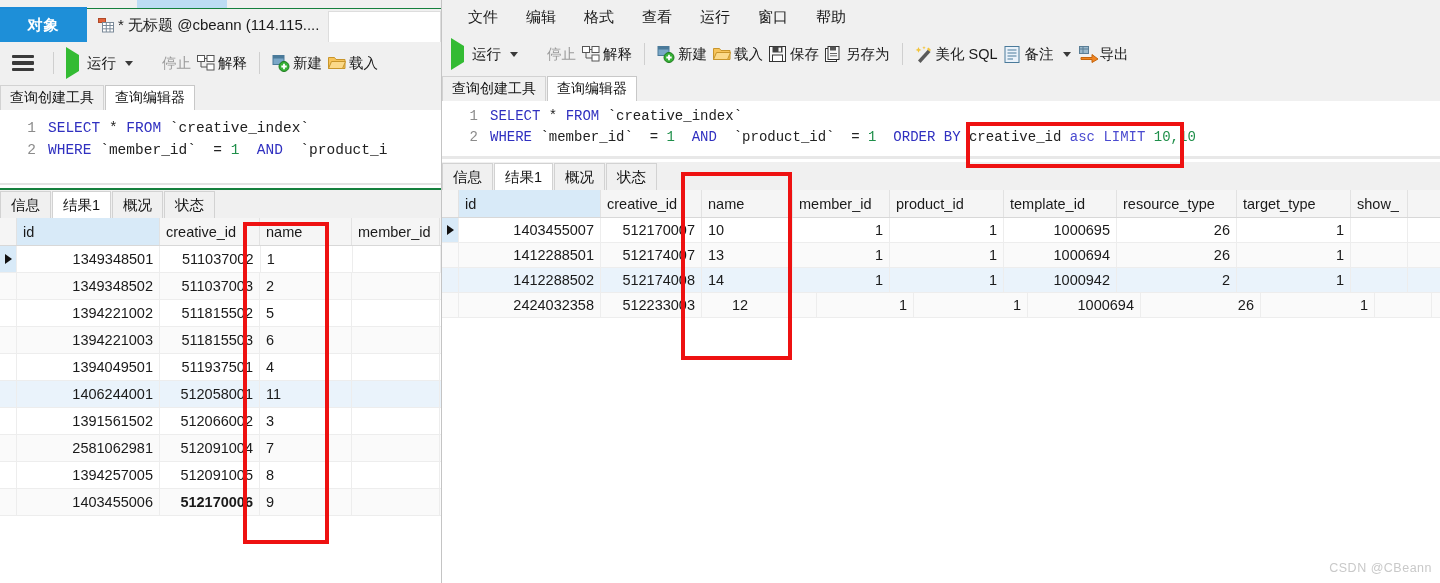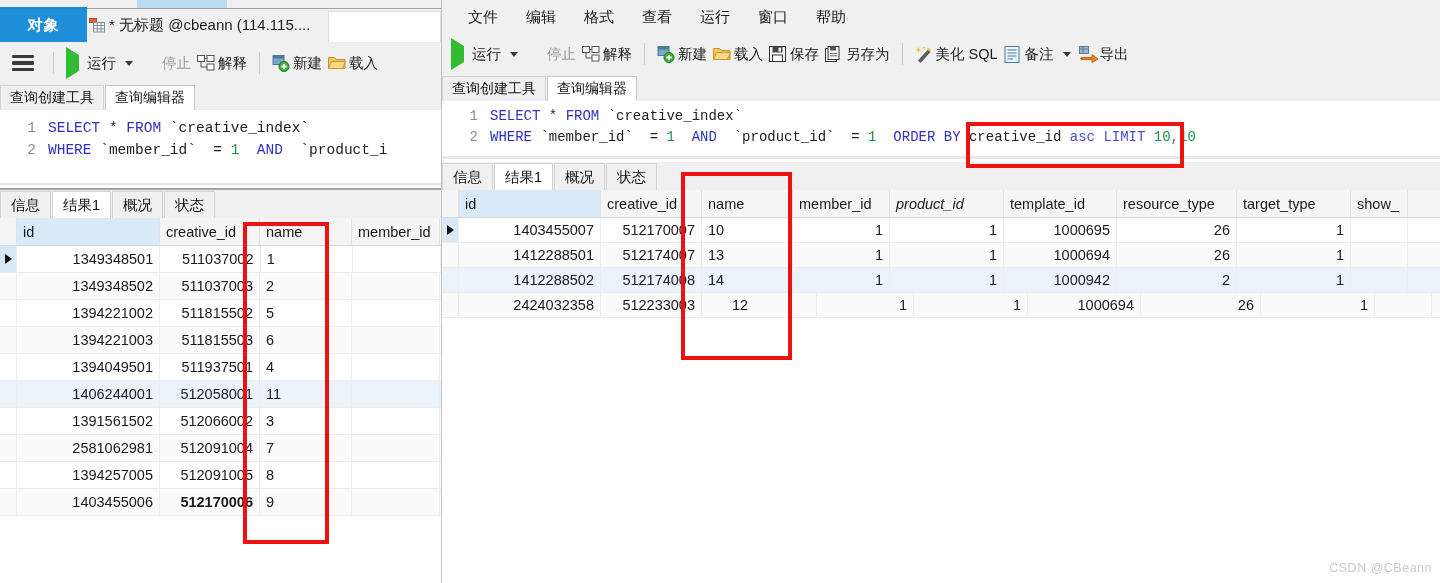--- a/index.html
+++ b/index.html
@@ -8,21 +8,21 @@
     width: 1440px; height: 583px;
     overflow: hidden;
     background: #ffffff;
     font-family: "Liberation Sans", "DejaVu Sans", sans-serif;
   }
   #root { position: relative; width: 1440px; height: 583px; }
 
   
   #left-window {
     position: absolute; left: 0; top: 0; width: 441px; height: 528px;
-    background: #a3a3a3; overflow: hidden;
+    background: #15803d; overflow: hidden;
   }
   .lw-topstrip {
     position: absolute; left:0; top:0; width: 441px; height: 8px;
     background: #f0f0f0;
   }
   .lw-topstrip .blue-seg {
     position: absolute; left: 137px; top: 0px; width: 90px; height: 8px;
     background: #bcdcf4;
   }
   .lw-topstrip .blue-underline {
@@ -36,21 +36,21 @@
   }
   .tab-object {
     position: absolute; left: 0px; top: 0px; width: 87px; height: 33px;
     background: #1e8fd8; color: #ffffff;
     display: flex; align-items: center; justify-content: center;
     font-size: 15px; font-weight: bold; letter-spacing: 1px;
   }
   .tab-conn {
     position: absolute; left: 88px; top: 0px; width: 240px; height: 33px;
     background: #f0f0f0;
-    display: flex; align-items: center; padding-left: 1px;
+    display: flex; align-items: center; padding-left: 10px;
     font-size: 15px; color: #1a1a1a;
   }
   .tab-conn-rest {
     position: absolute; left: 328px; top: 2px; width: 113px; height: 31px;
     background: #ffffff; border: 1px solid #ddd; border-bottom: none;
   }
   .mini-table-icon {
     width: 17px; height: 15px; position: relative; margin-right: 3px; flex: none;
   }
 
@@ -526,21 +526,21 @@
         </div>
       </div>
 
     <div class="grid" id="rw-grid" style="left:0; top:190px; width:999px; height:150px;">
         <div class="grid-head">
           <div class="gh-cell" style="width: 17px;"></div>
           <div class="gh-cell sel" style="width: 142px;">id</div>
           <div class="gh-cell" style="width: 101px;">creative_id</div>
           <div class="gh-cell" style="width: 91px;">name</div>
           <div class="gh-cell" style="width: 97px;">member_id</div>
-          <div class="gh-cell" style="width: 114px; font-style: italic;">product_id</div>
+          <div class="gh-cell" style="width: 114px;">product_id</div>
           <div class="gh-cell" style="width: 113px;">template_id</div>
           <div class="gh-cell" style="width: 120px;">resource_type</div>
           <div class="gh-cell" style="width: 114px;">target_type</div>
           <div class="gh-cell" style="width: 57px;">show_</div>
         </div>
         <div class="grid-row" style="height: 25px;">
           <div class="rowmark cur">
             <span class="tri"></span>
           </div>
           <div class="gr-cell num" style="width: 142px;">1403455007</div>

